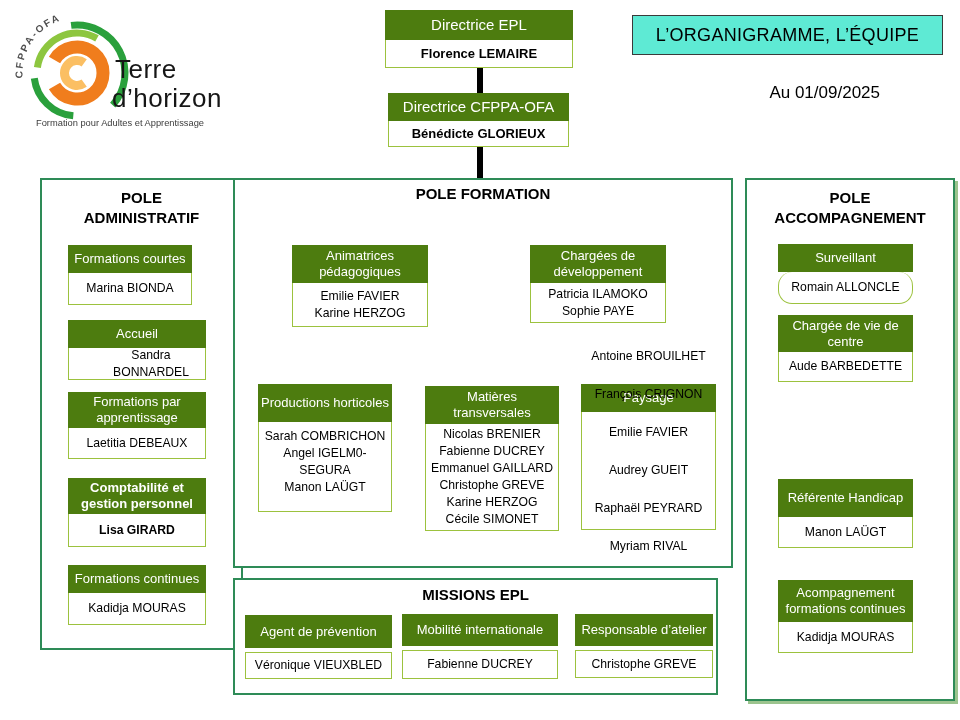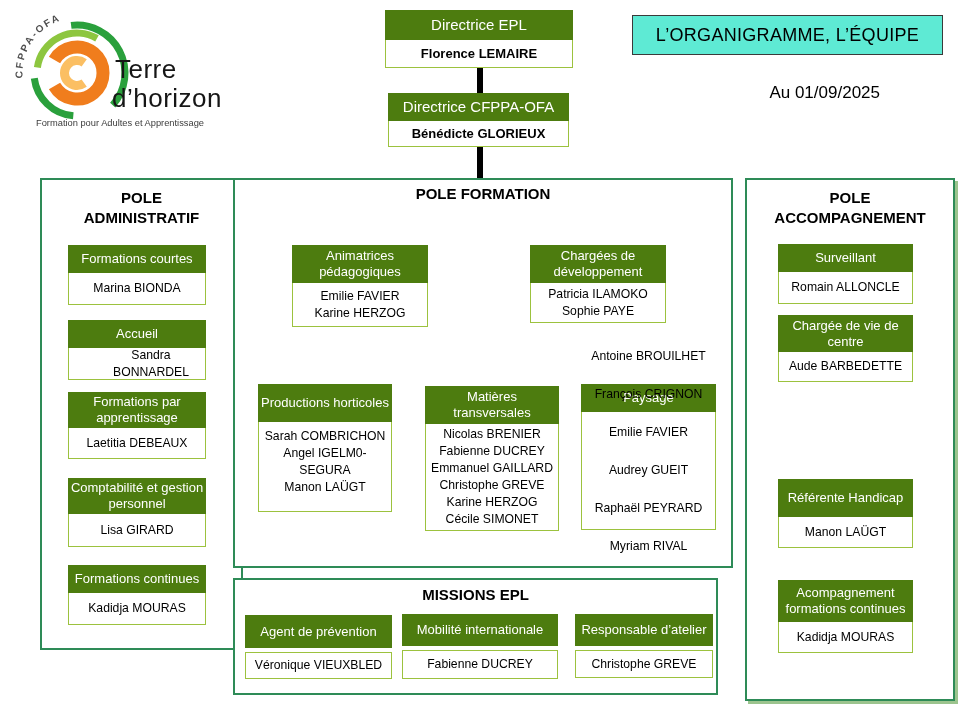--- a/index.html
+++ b/index.html
@@ -75,39 +75,39 @@
   <div class="unit chain" style="left:388px;top:93px;width:181px;">
     <div class="hdr" style="height:28px;">Directrice CFPPA-OFA</div>
     <div class="body" style="height:26px;">
         <div class="name-line">Bénédicte GLORIEUX</div>
       </div>
   </div>
   <div class="connector" style="left:477px;top:147px;height:32px;"></div>
 
   <div class="pole" style="left:10px;top:178px;width:203px;height:472px;margin-left:30px;">
     <div class="pole-title" style="margin-top:8px;width:140px;">POLE ADMINISTRATIF</div>
-    <div class="unit" style="left:26px;top:65px;width:138px;">
+    <div class="unit" style="left:26px;top:65px;width:124px;">
       <div class="hdr" style="height:28px;">Formations courtes</div>
       <div class="body" style="height:32px;">
           <div class="name-line">Marina BIONDA</div>
         </div>
     </div>
     <div class="unit" style="left:26px;top:140px;width:138px;">
       <div class="hdr" style="height:28px;">Accueil</div>
       <div class="body" style="height:32px;padding-left:29px;">
           <div class="name-line">Sandra BONNARDEL</div>
         </div>
     </div>
     <div class="unit" style="left:26px;top:212px;width:138px;">
       <div class="hdr" style="height:36px;">Formations par apprentissage</div>
       <div class="body" style="height:31px;text-align:right;">
           <div class="name-line">Laetitia DEBEAUX</div>
         </div>
     </div>
-    <div class="unit" style="left:26px;top:298px;width:138px;">
+    <div class="unit" style="left:26px;top:298px;width:138px;font-weight:bold;">
       <div class="hdr" style="height:36px;">Comptabilité et gestion personnel</div>
       <div class="body" style="height:33px;">
           <div class="name-line">Lisa GIRARD</div>
         </div>
     </div>
     <div class="unit" style="left:26px;top:385px;width:138px;">
       <div class="hdr" style="height:28px;">Formations continues</div>
       <div class="body" style="height:32px;">
           <div class="name-line">Kadidja MOURAS</div>
         </div>
@@ -182,21 +182,21 @@
       <div class="body" style="height:28px;">
           <div class="name-line">Christophe GREVE</div>
         </div>
     </div>
   </div>
 
   <div class="pole" style="left:745px;top:178px;width:210px;height:523px;box-shadow:3px 3px 0 #9cc48e;">
     <div class="pole-title" style="margin-top:8px;width:180px;">POLE ACCOMPAGNEMENT</div>
     <div class="unit" style="left:31px;top:64px;width:135px;">
       <div class="hdr" style="height:28px;">Surveillant</div>
-      <div class="body" style="height:32px;">
+      <div class="body" style="height:32px;border-radius:14px;">
           <div class="name-line">Romain ALLONCLE</div>
         </div>
     </div>
     <div class="unit" style="left:31px;top:135px;width:135px;">
       <div class="hdr" style="height:37px;">Chargée de vie de centre</div>
       <div class="body" style="height:30px;">
           <div class="name-line">Aude BARBEDETTE</div>
         </div>
     </div>
     <div class="unit" style="left:31px;top:299px;width:135px;">

